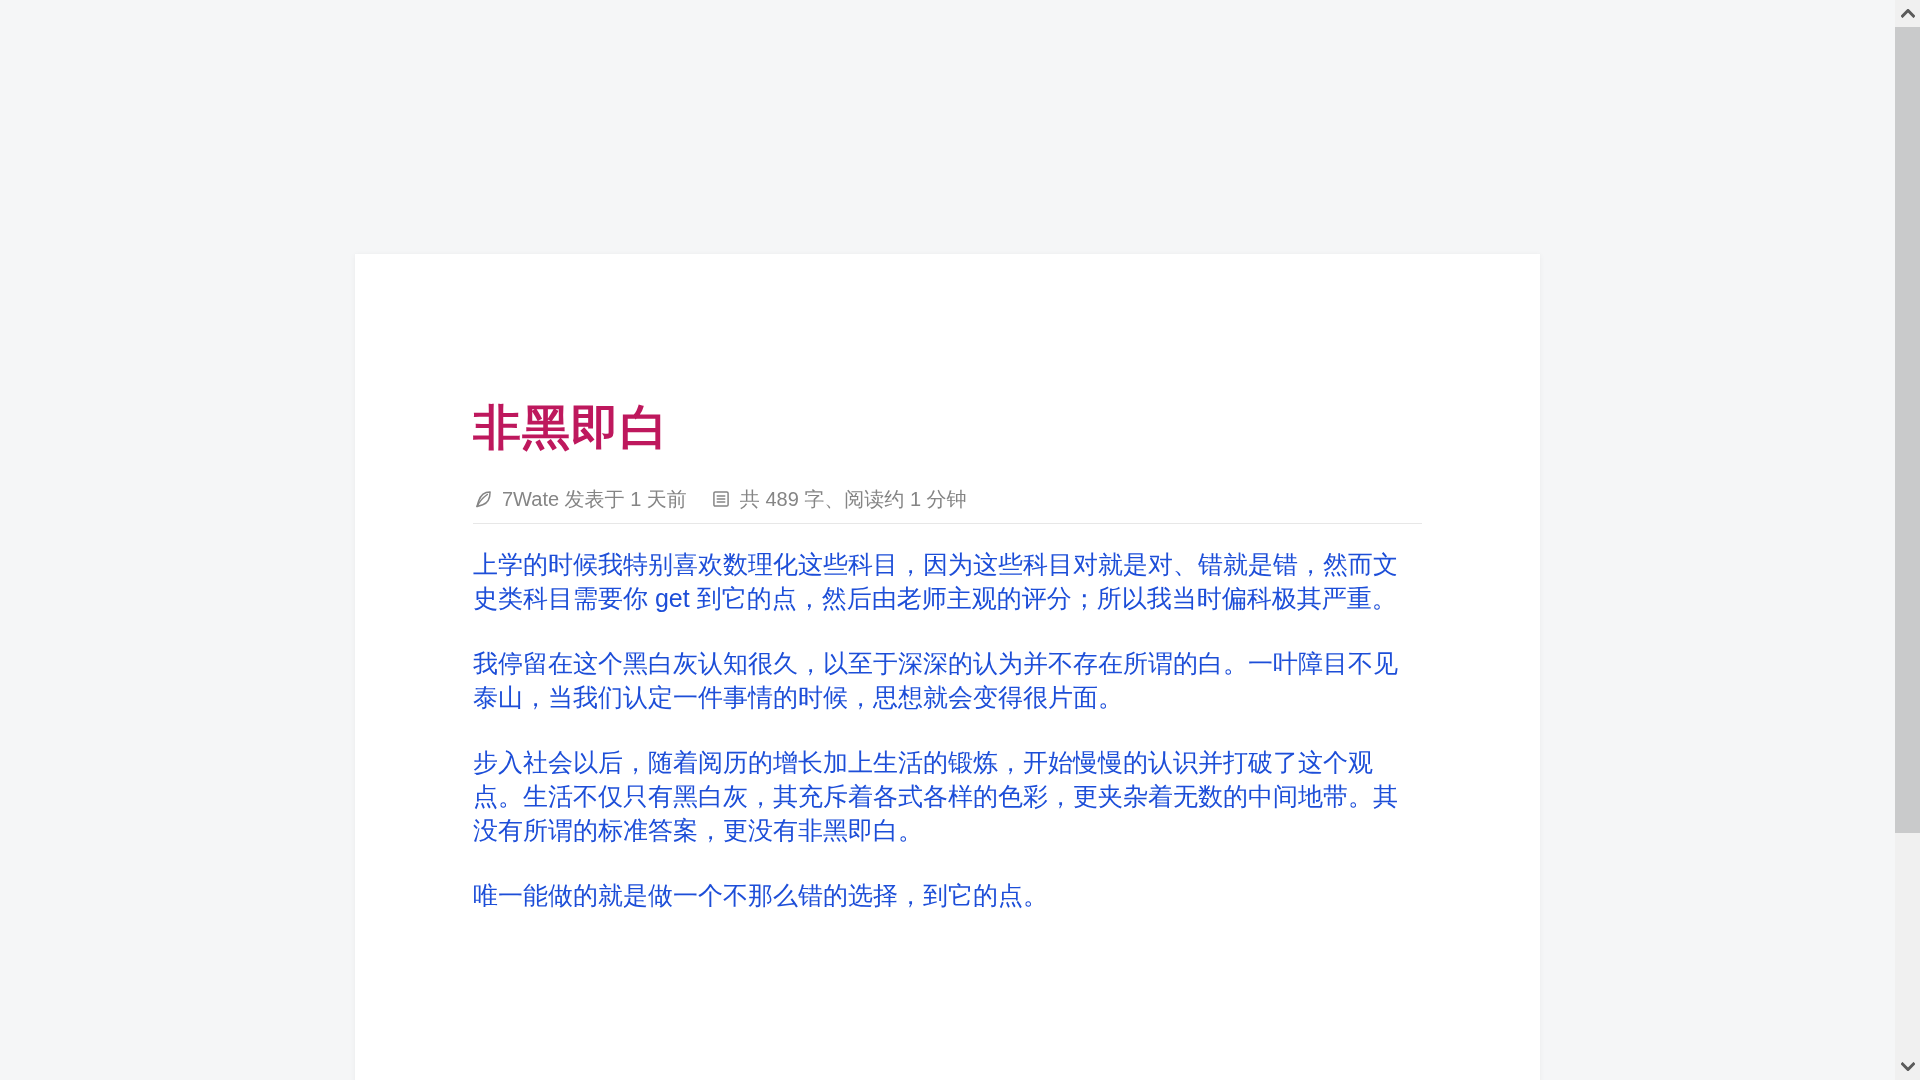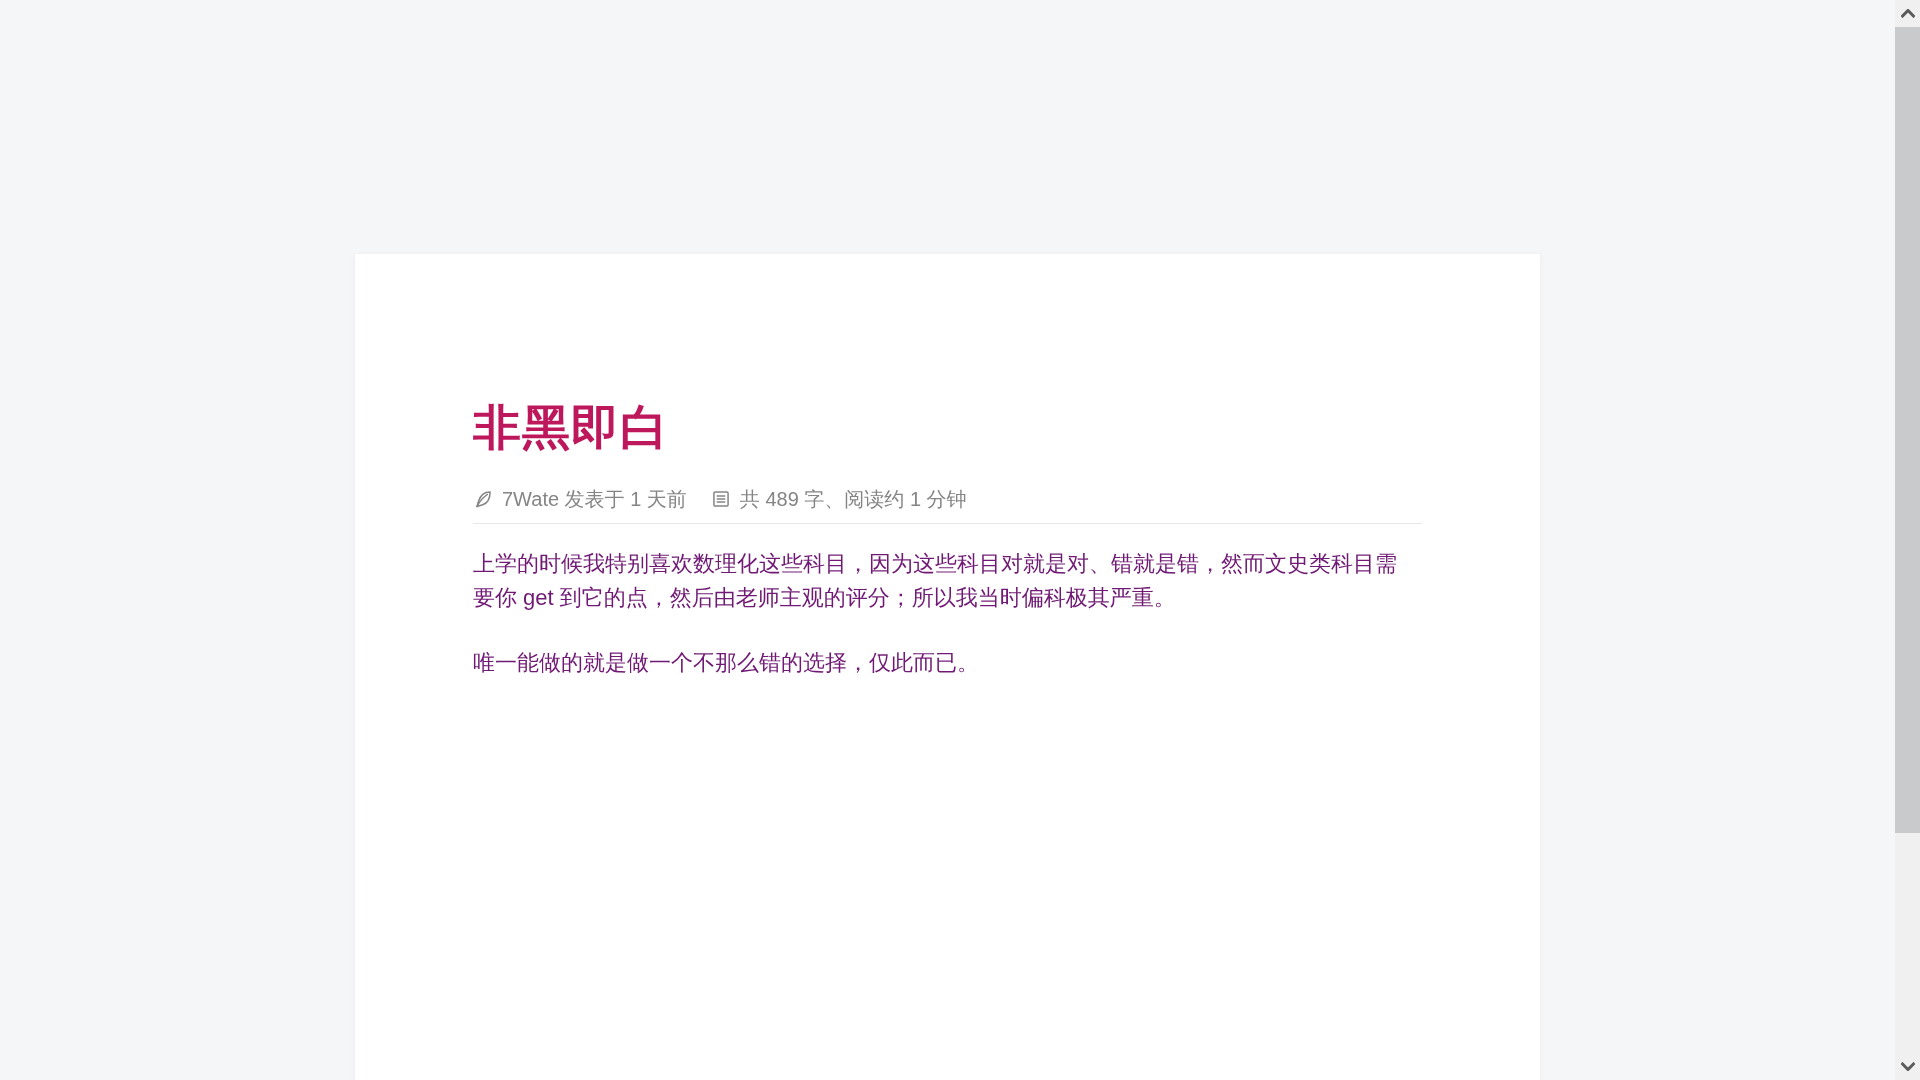--- a/index.html
+++ b/index.html
@@ -67,23 +67,23 @@
     stroke-width: 1.8;
     stroke-linecap: round;
     stroke-linejoin: round;
   }
 
   .post-content {
     padding-top: 23px;
   }
   .post-content p {
     margin: 0 8px 31px 0;
-    font-size: 22px;
+    font-size: 25px;
     line-height: 34px;
-    color: #701a75;
+    color: #1d4ed8;
     text-align: left;
   }
 
   
   .scrollbar {
     position: absolute;
     top: 0;
     right: 0;
     width: 25px;
     height: 1080px;
@@ -145,21 +145,23 @@
             <line x1="7.5" y1="12" x2="16.5" y2="12"></line>
             <line x1="7.5" y1="15.5" x2="16.5" y2="15.5"></line>
           </svg>
         </span>
         <span>共 489 字、阅读约 1 分钟</span>
       </span>
     </div>
 
     <div class="post-content">
       <p>上学的时候我特别喜欢数理化这些科目，因为这些科目对就是对、错就是错，然而文史类科目需要你 get 到它的点，然后由老师主观的评分；所以我当时偏科极其严重。</p>
-      <p>唯一能做的就是做一个不那么错的选择，仅此而已。</p>
+      <p>我停留在这个黑白灰认知很久，以至于深深的认为并不存在所谓的白。一叶障目不见泰山，当我们认定一件事情的时候，思想就会变得很片面。</p>
+      <p>步入社会以后，随着阅历的增长加上生活的锻炼，开始慢慢的认识并打破了这个观点。生活不仅只有黑白灰，其充斥着各式各样的色彩，更夹杂着无数的中间地带。其没有所谓的标准答案，更没有非黑即白。</p>
+      <p>唯一能做的就是做一个不那么错的选择，到它的点。</p>
     </div>
 
   </article>
 
   <div class="scrollbar">
     <div class="scroll-btn up">
       <span style="display:flex">
         <svg width="14" height="9" viewBox="0 0 14 9">
             <polyline points="1.5,7 7,1.5 12.5,7"></polyline>
           </svg>

